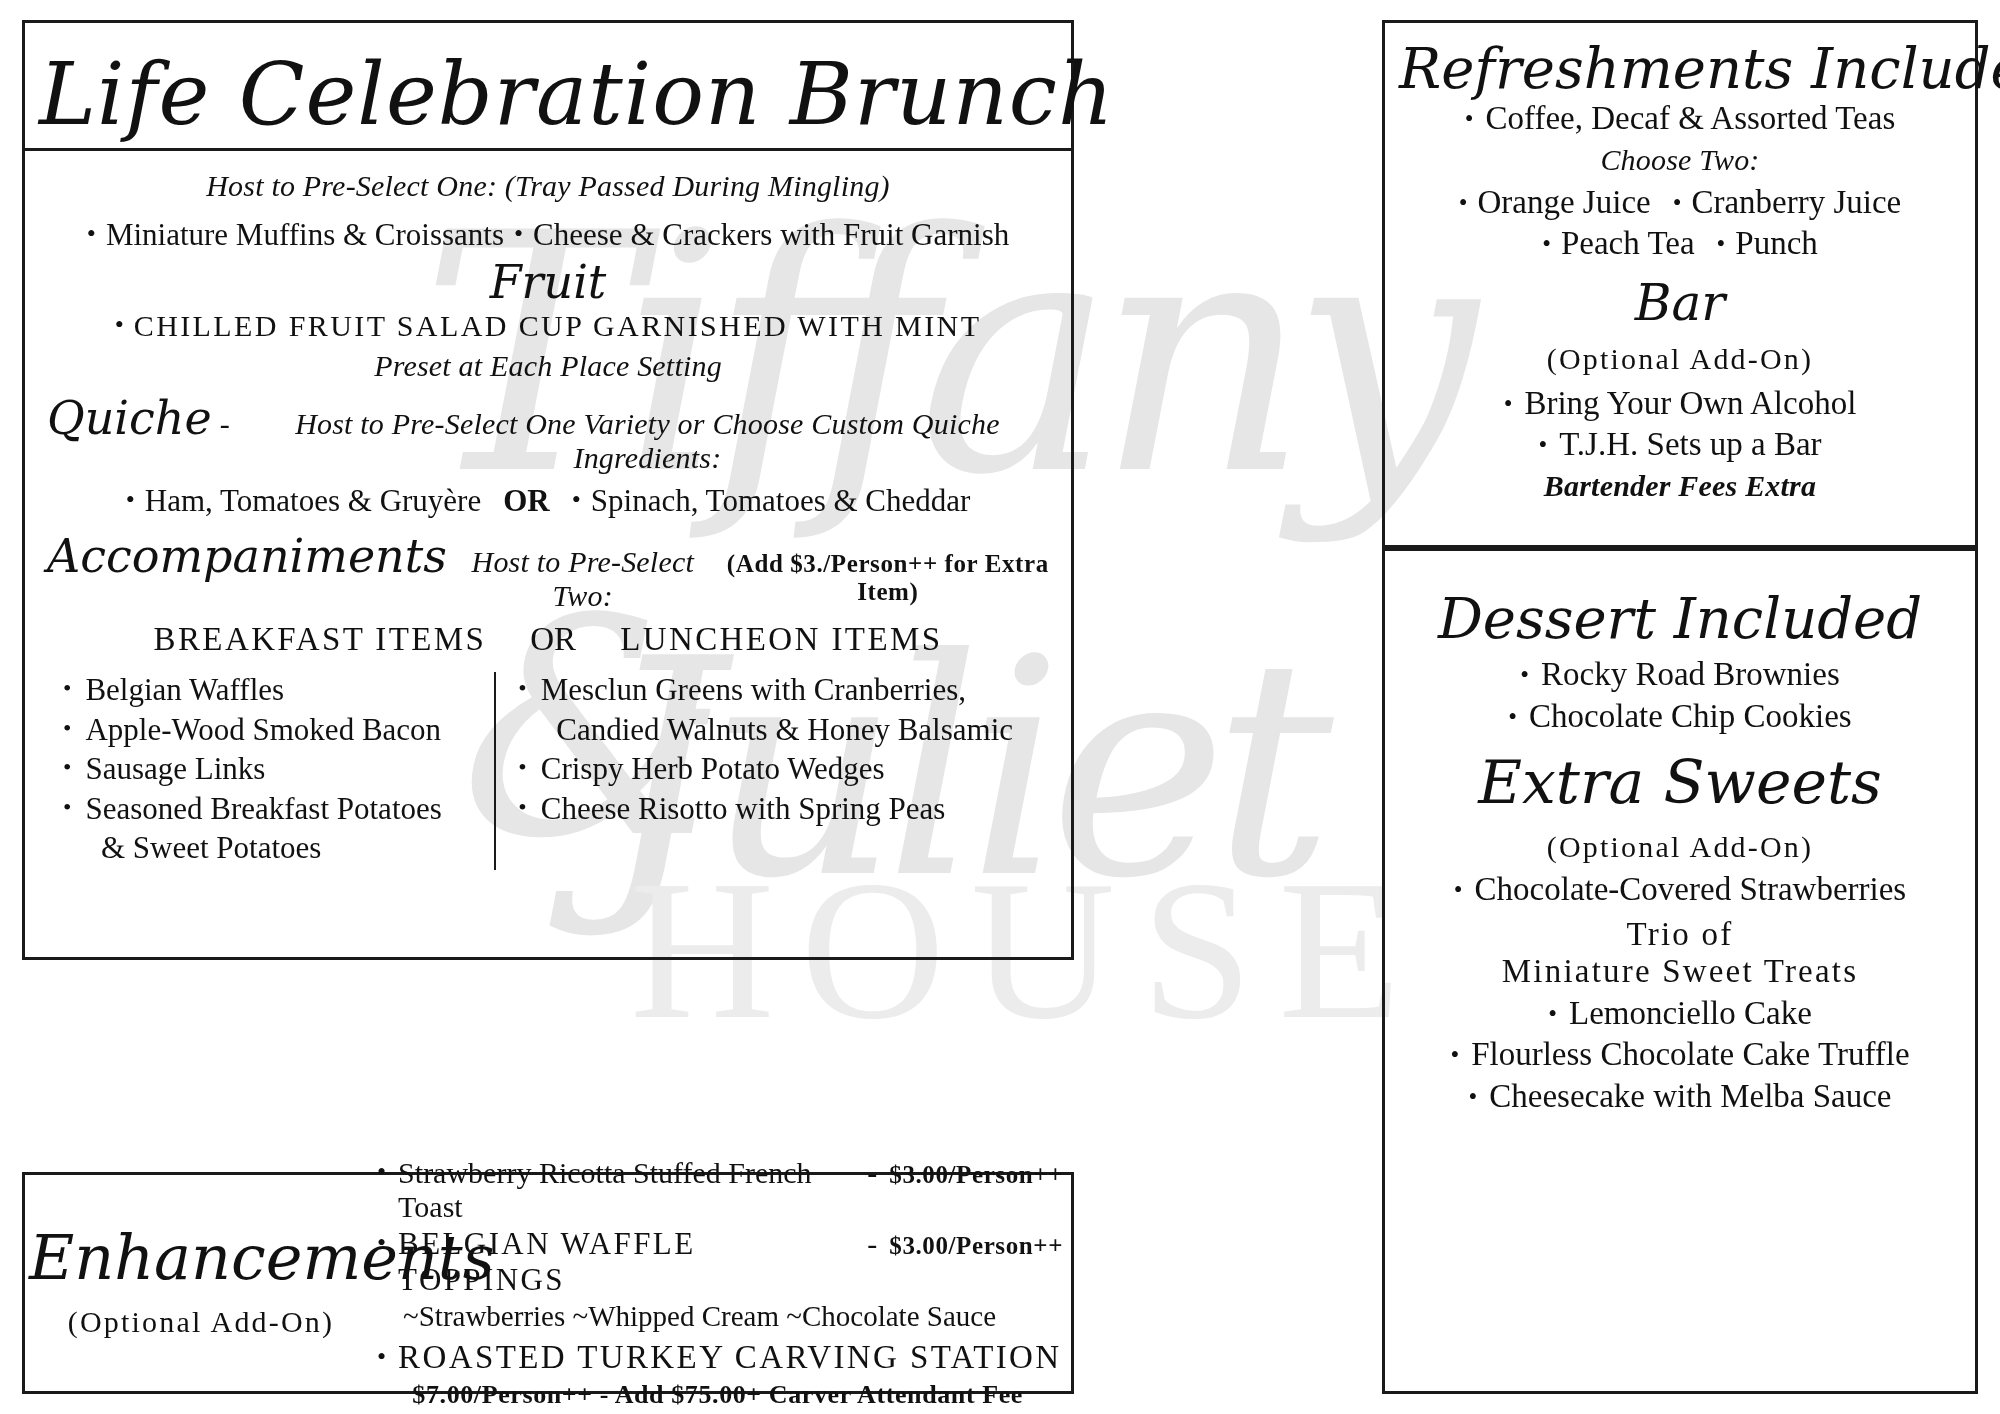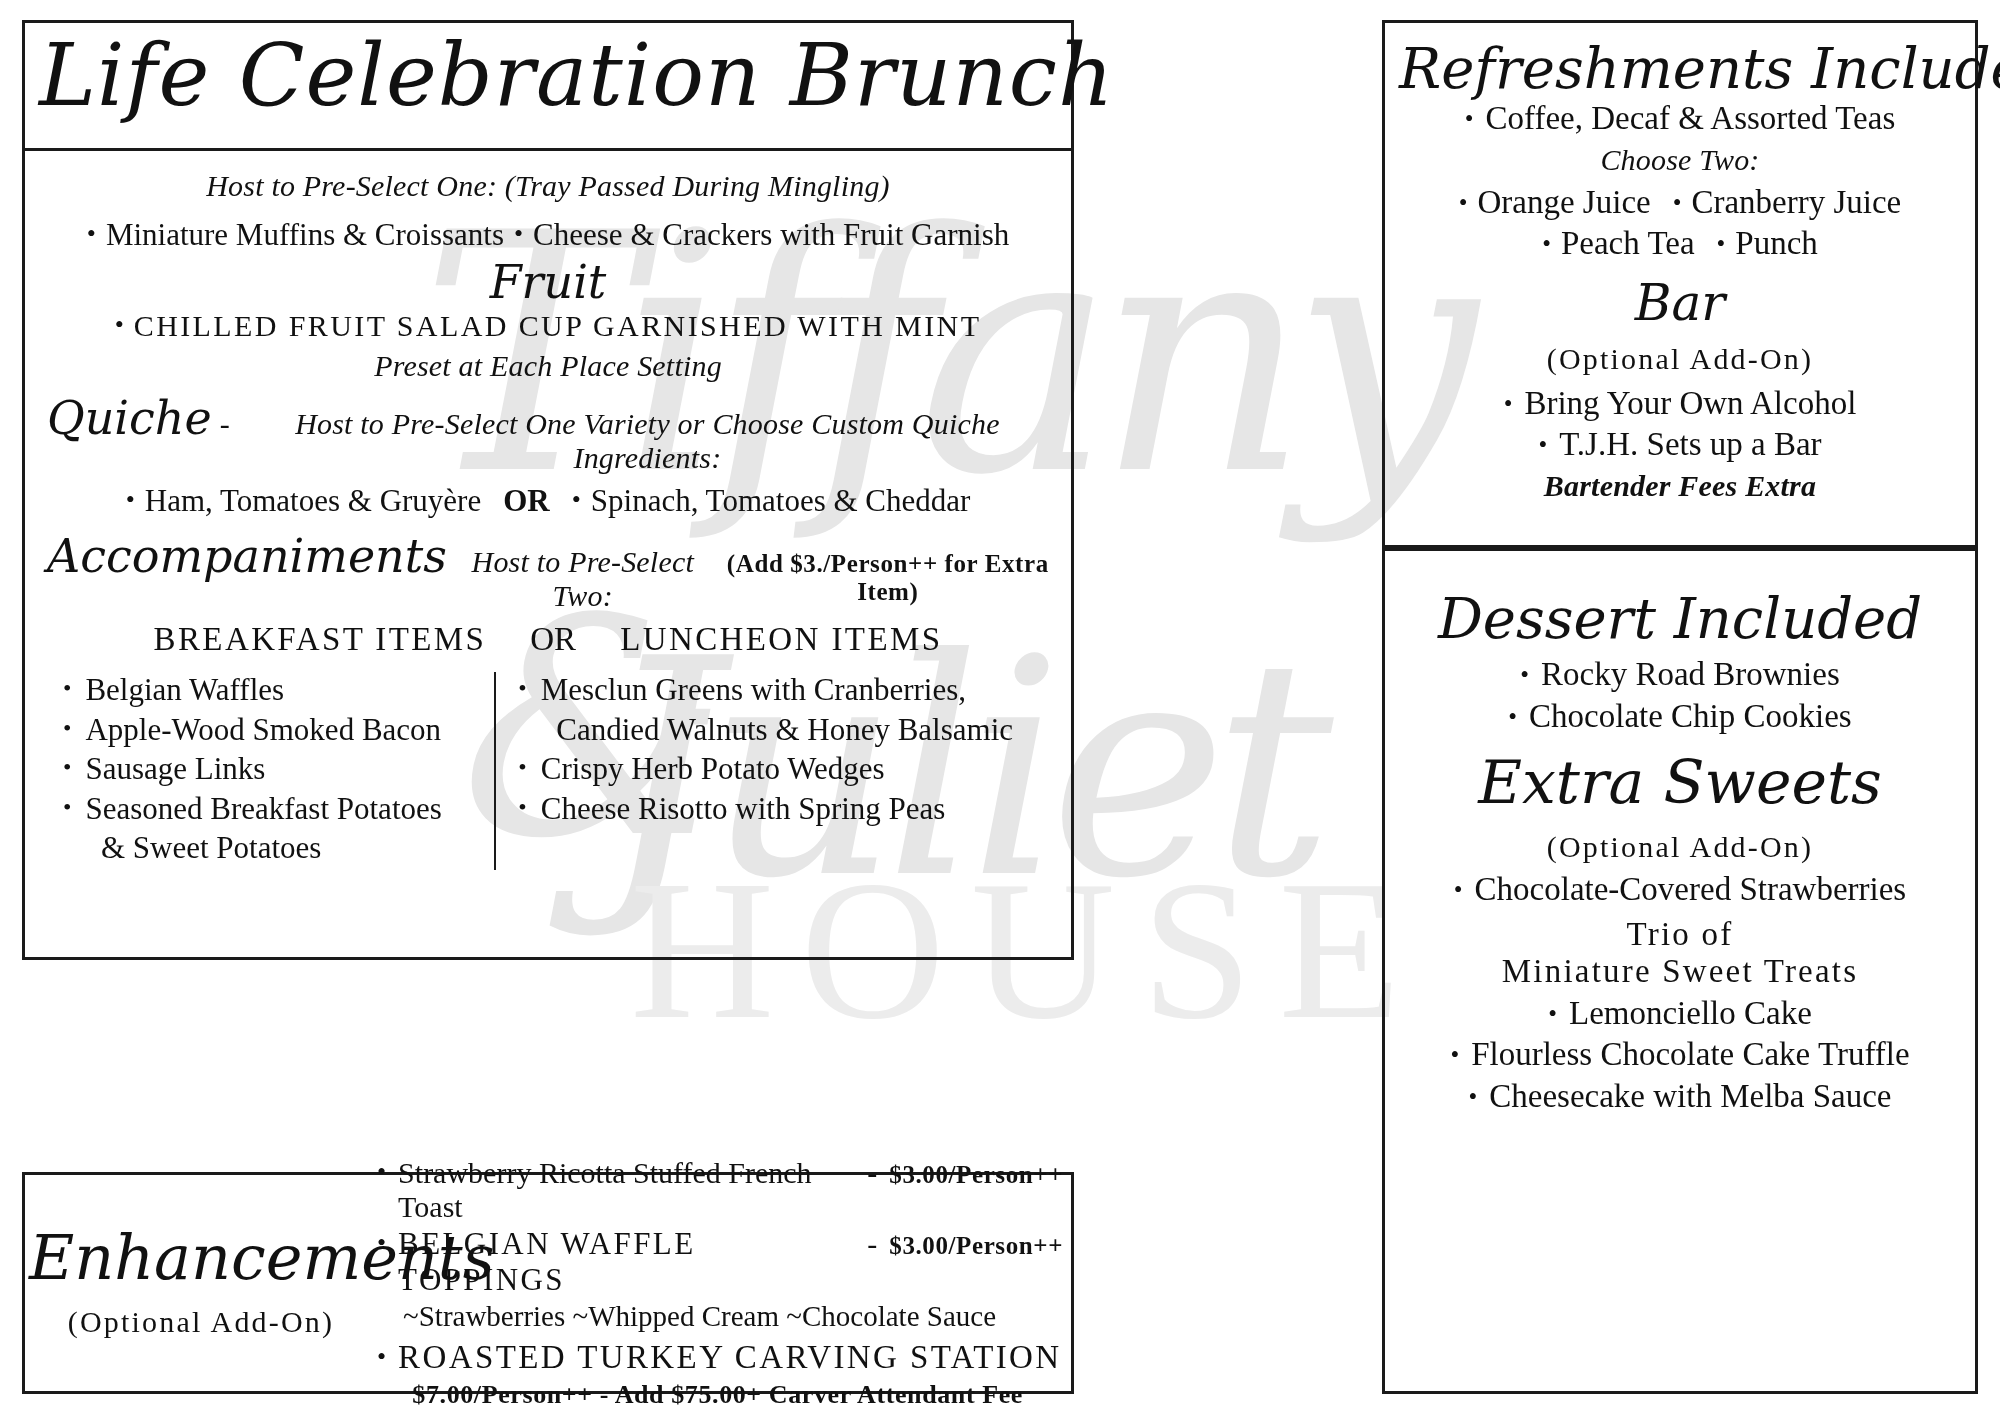--- a/index.html
+++ b/index.html
@@ -98,21 +98,21 @@
     font-family: "DejaVu Serif", serif;
     font-style: italic;
     font-weight: 400;
     line-height: 1.0;
     white-space: nowrap;
   }
 
   .doc-title {
     font-size: 86px;
     letter-spacing: 1px;
-    margin-top: 9px;
+    margin-top: 28px;
   }
 
   .sec-script {
     font-size: 46px;
     letter-spacing: 0px;
   }
 
   .italic-note {
     font-family: "Liberation Serif", serif;
     font-style: italic;

